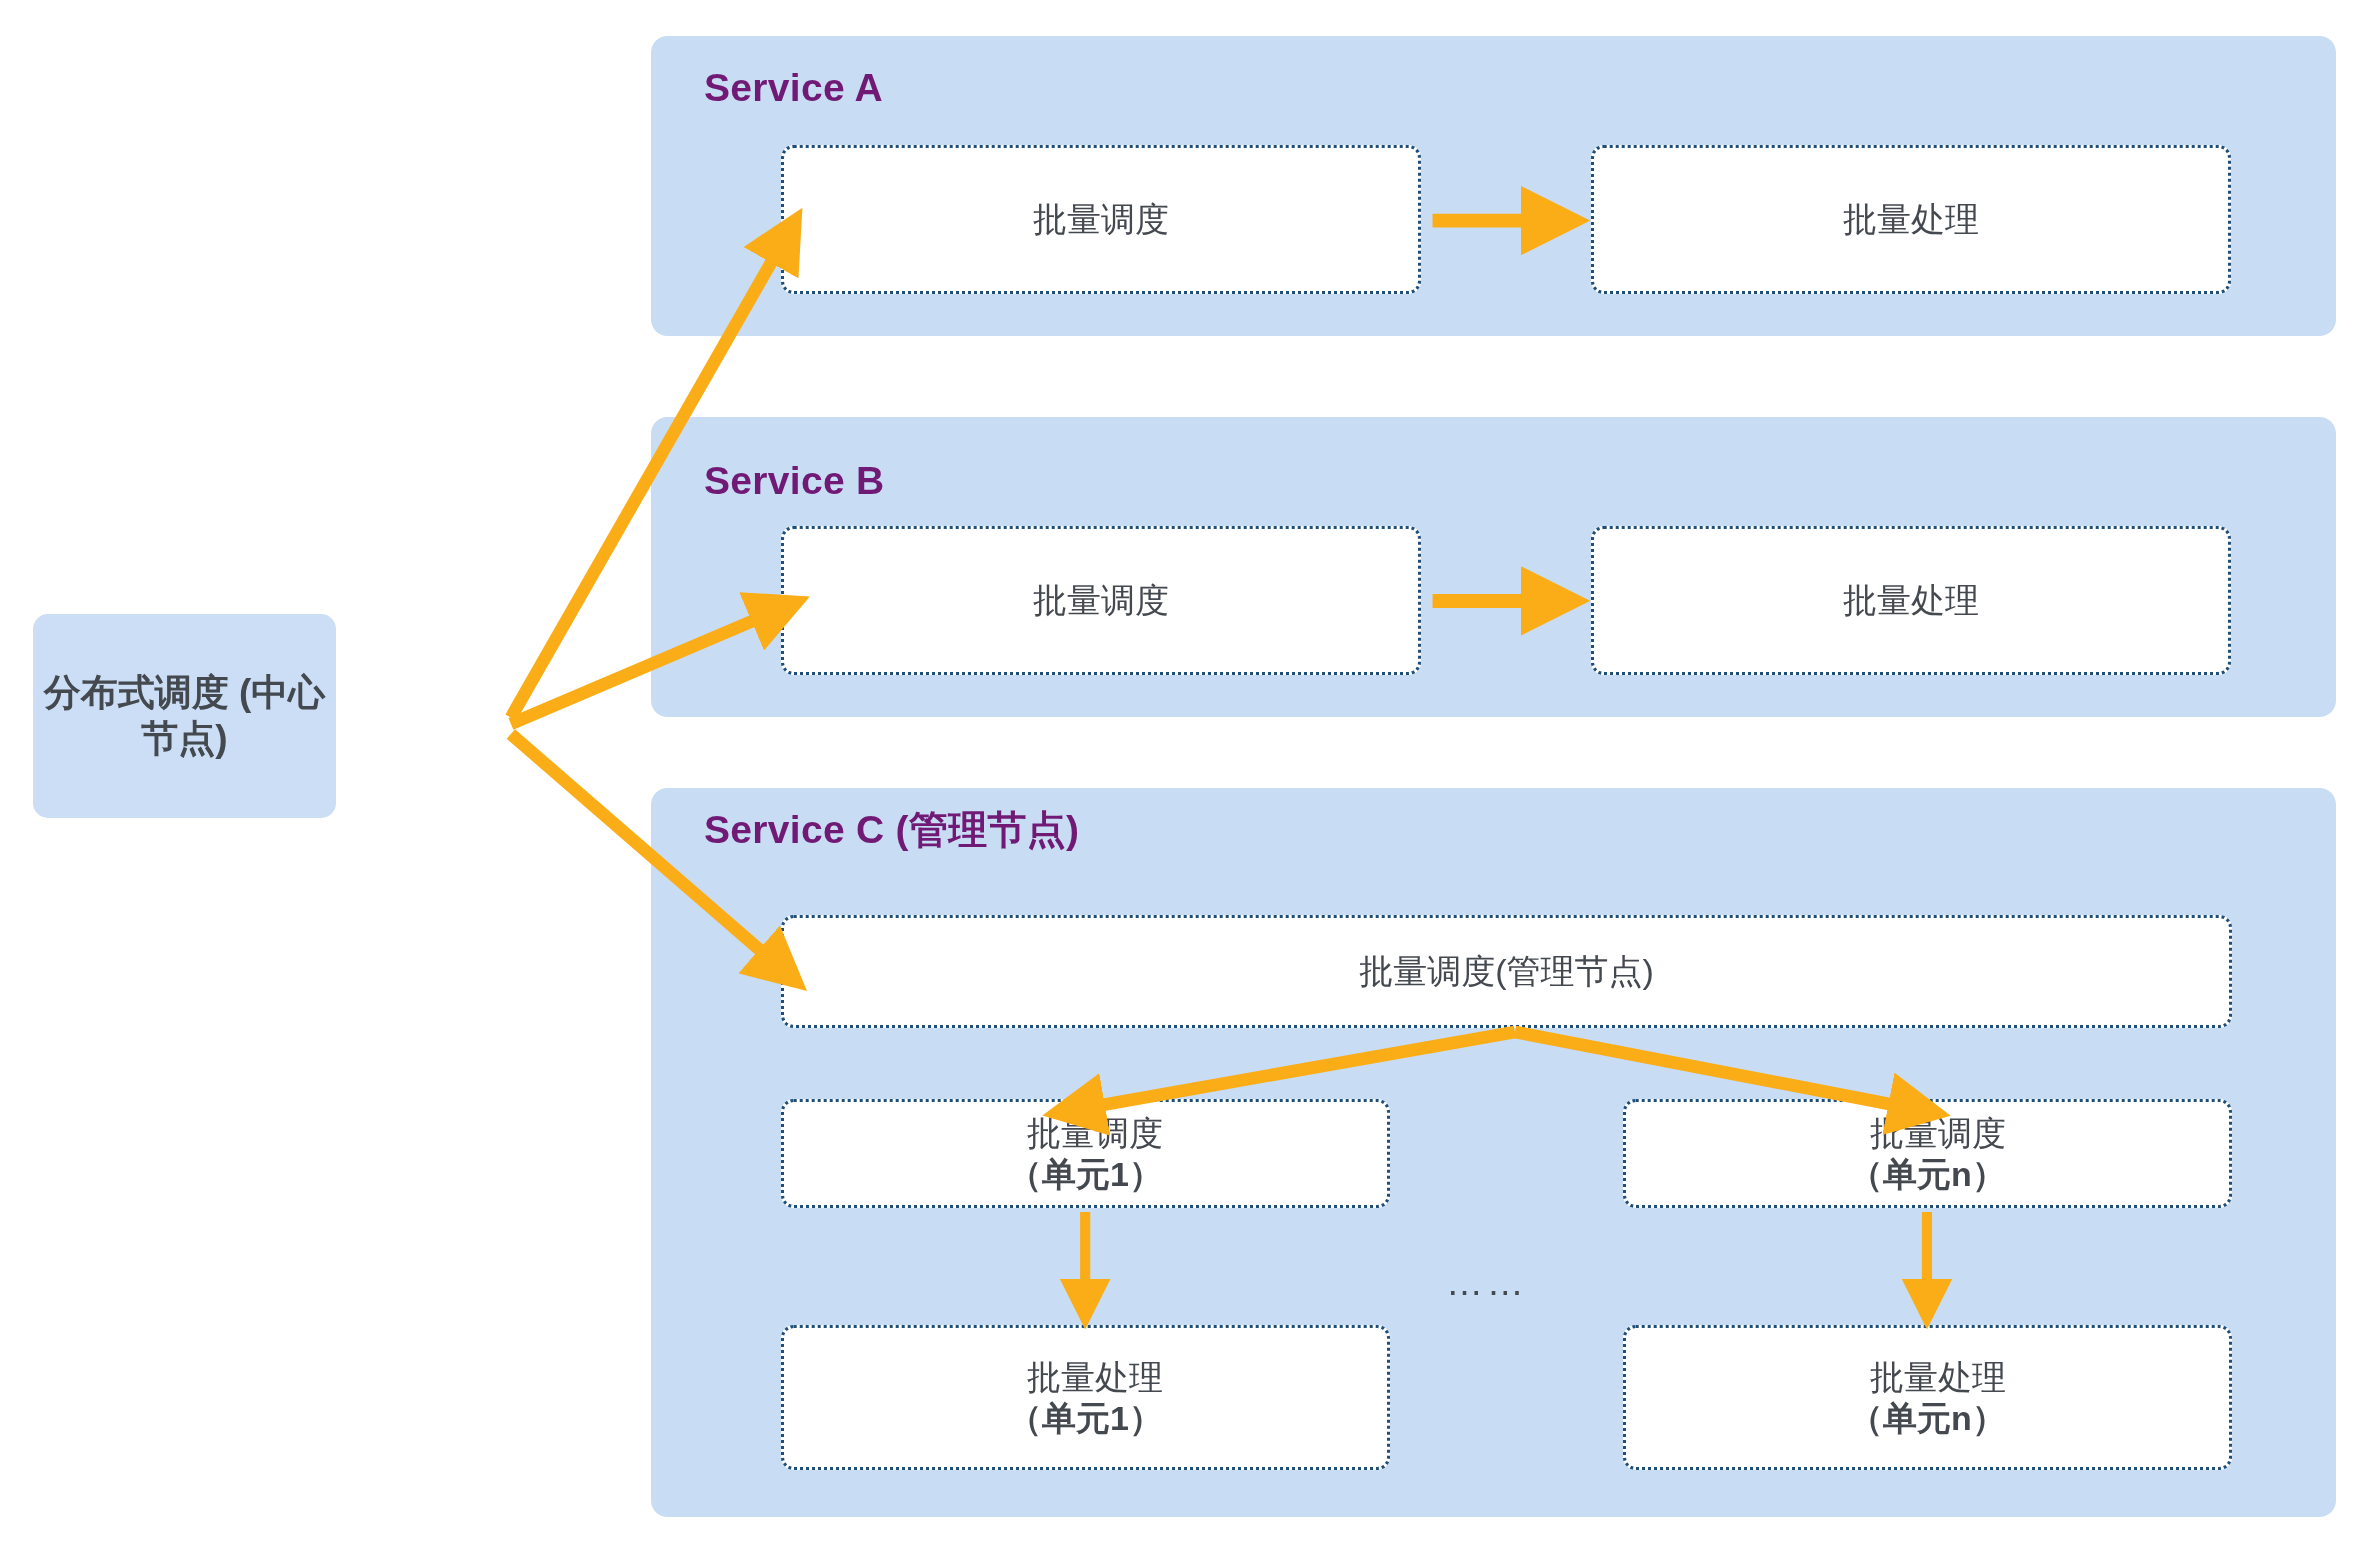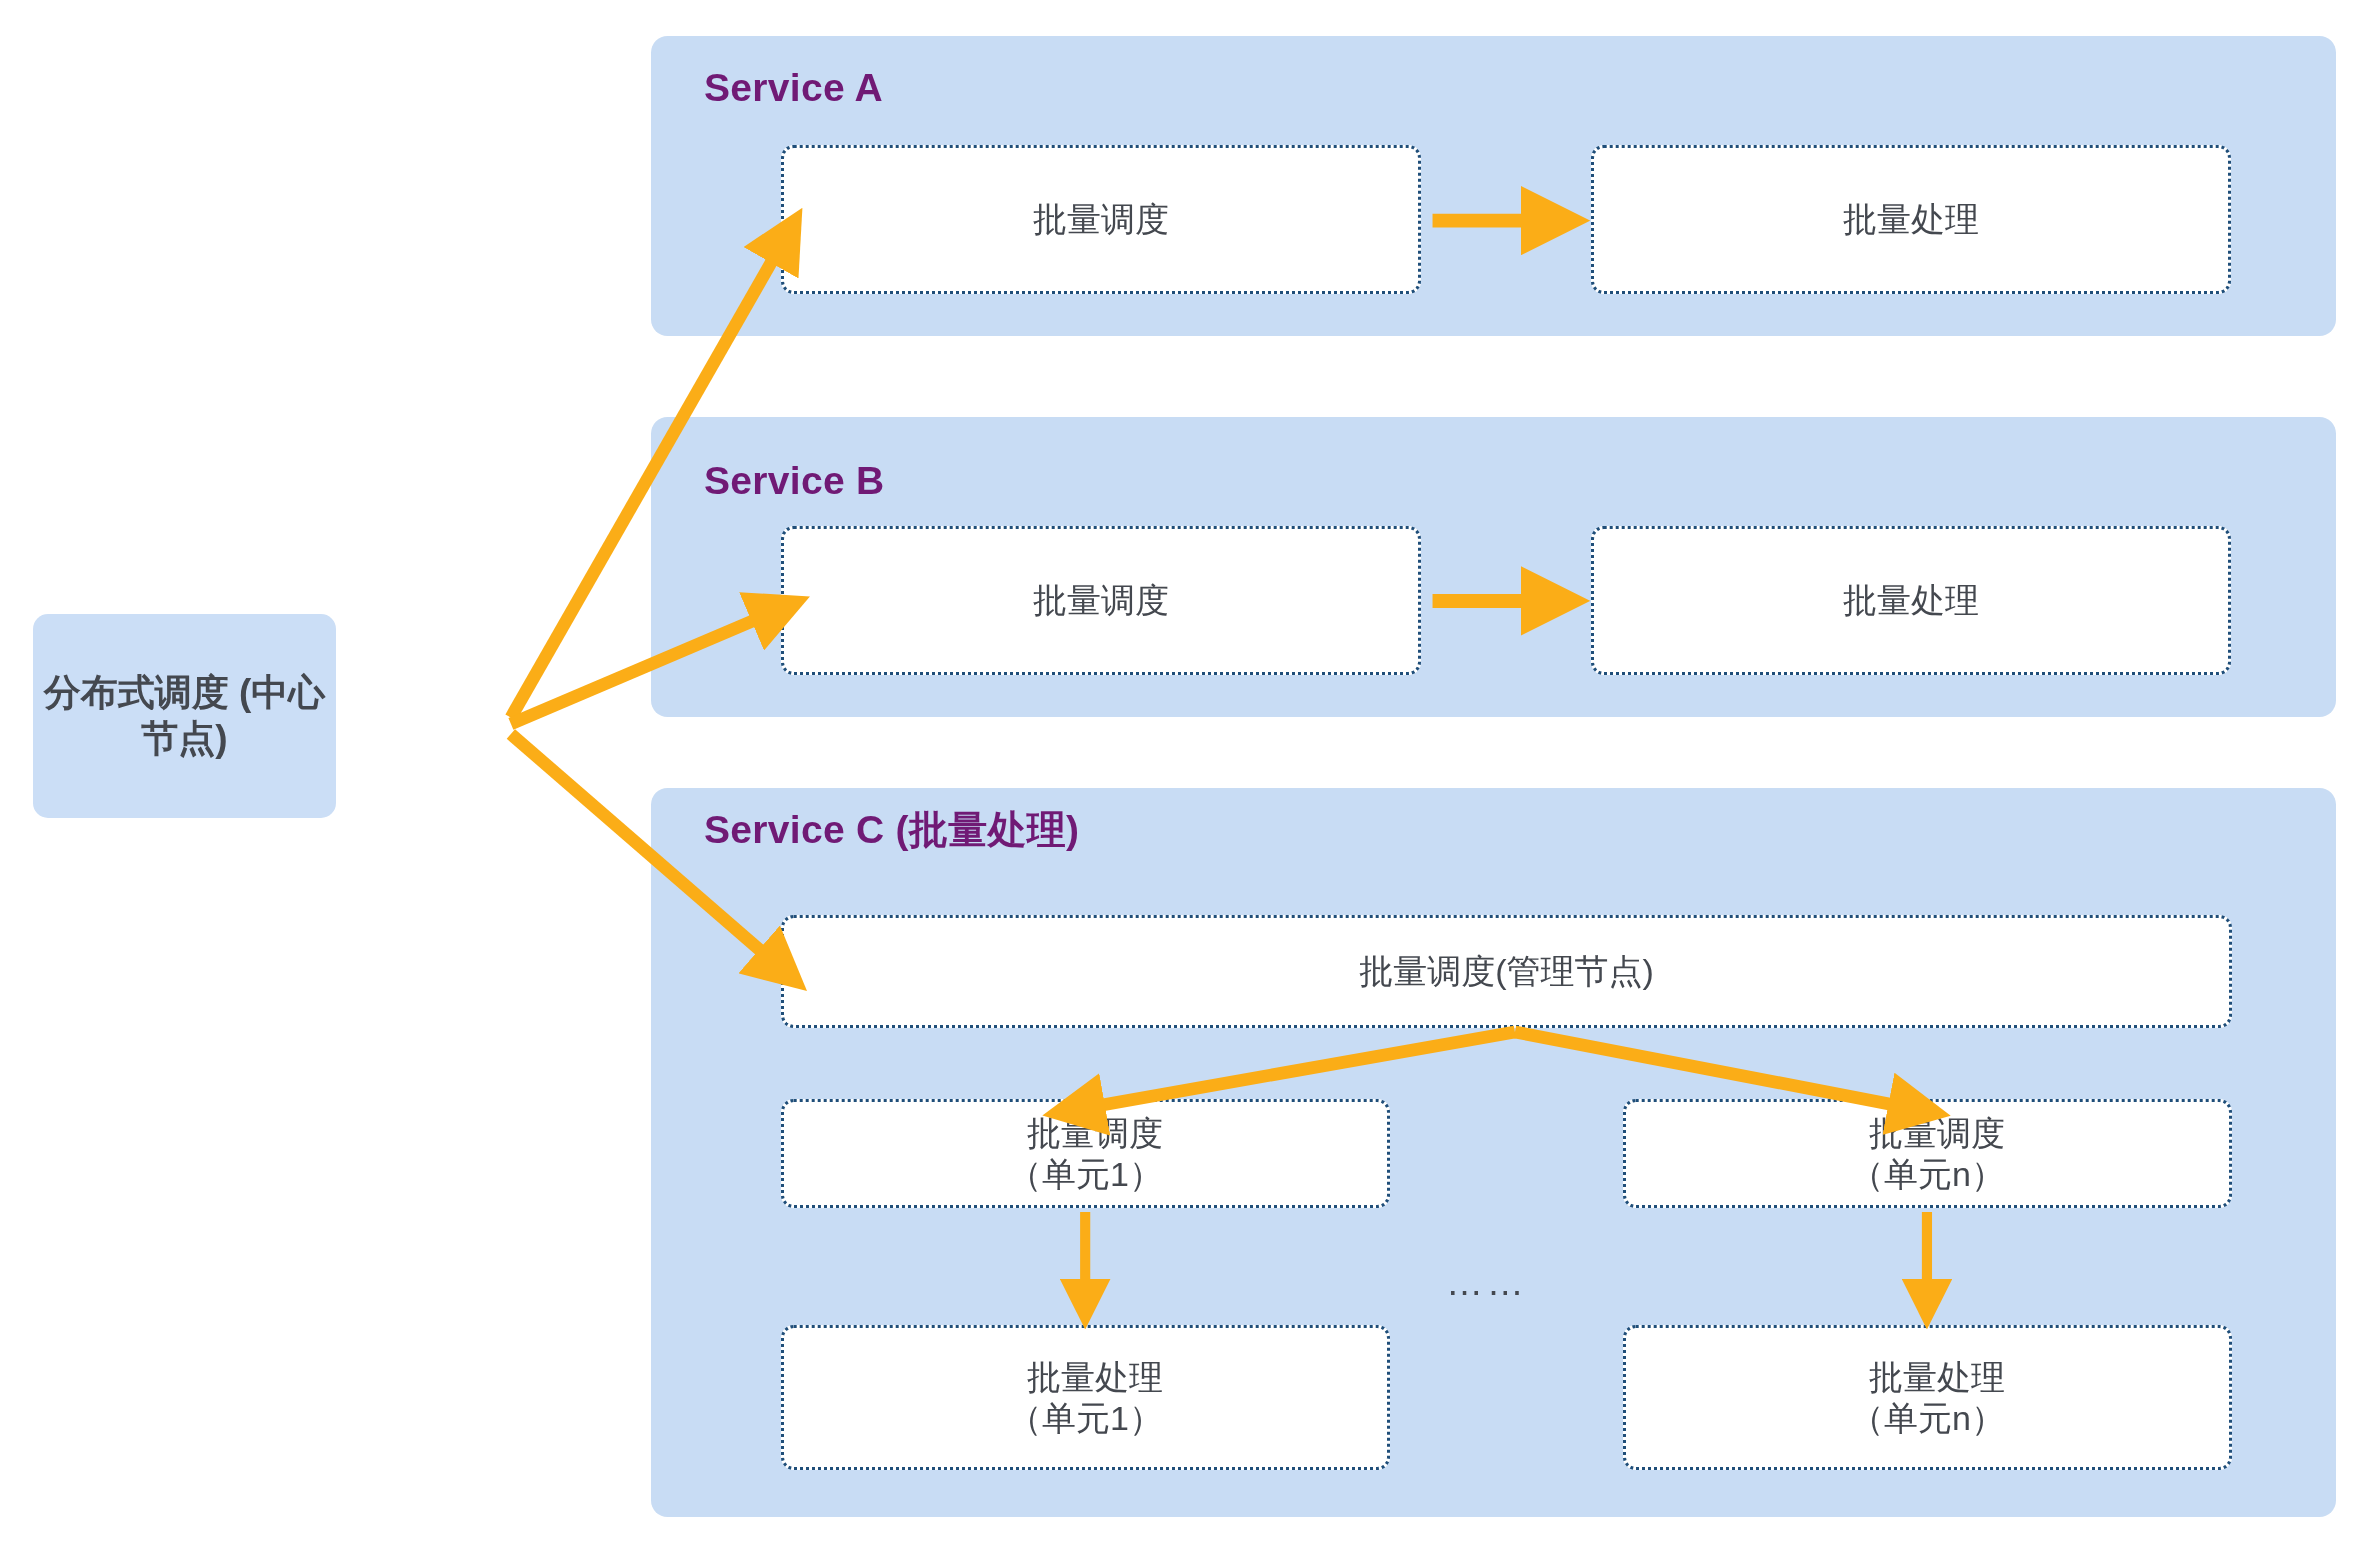--- a/index.html
+++ b/index.html
@@ -34,21 +34,21 @@
     box-sizing:border-box;
     display:flex;
     align-items:center;
     justify-content:center;
     text-align:right;
     color:#44484f;
     font-size:34px;
     line-height:1.18;
   }
   .node .txt{display:block;}
-  .node .l2{display:block;}
+  .node .l2{display:block;font-weight:bold;}
   
   .center-node{
     position:absolute;
     background:#cbdef6;
     border-radius:15px;
     display:flex;
     align-items:center;
     justify-content:center;
     text-align:center;
     color:#44484f;
@@ -89,21 +89,21 @@
   <div class="panel" style="left:651px;top:417px;width:1685px;height:300px;"></div>
   <div class="panel-title" style="left:704px;top:461px;">Service B</div>
   <div class="node" style="left:781px;top:526px;width:640px;height:149px;">
     <span class="txt">批量调度</span>
   </div>
   <div class="node" style="left:1591px;top:526px;width:640px;height:149px;">
     <span class="txt">批量处理</span>
   </div>
 
   <div class="panel" style="left:651px;top:788px;width:1685px;height:729px;"></div>
-  <div class="panel-title" style="left:704px;top:810px;">Service C (批量处理)</div>
+  <div class="panel-title" style="left:704px;top:810px;">Service C (管理节点)</div>
 
   <div class="node" style="left:781px;top:915px;width:1451px;height:113px;">
     <span class="txt">批量调度(管理节点)</span>
   </div>
 
   <div class="node" style="left:781px;top:1099px;width:609px;height:109px;">
     <div>
       <span class="txt">批量调度</span>
       <span class="l2">（单元1）</span>
     </div>

